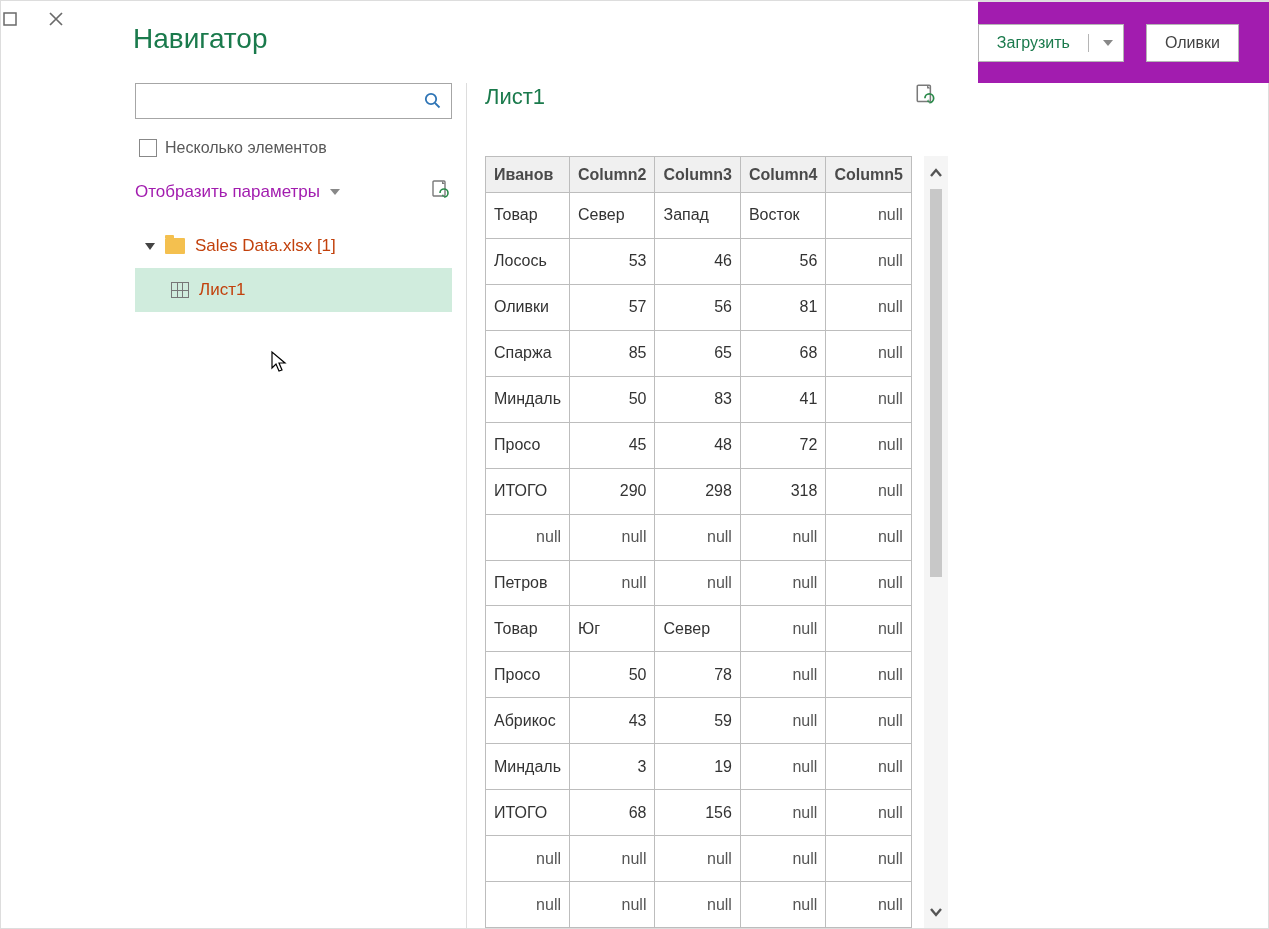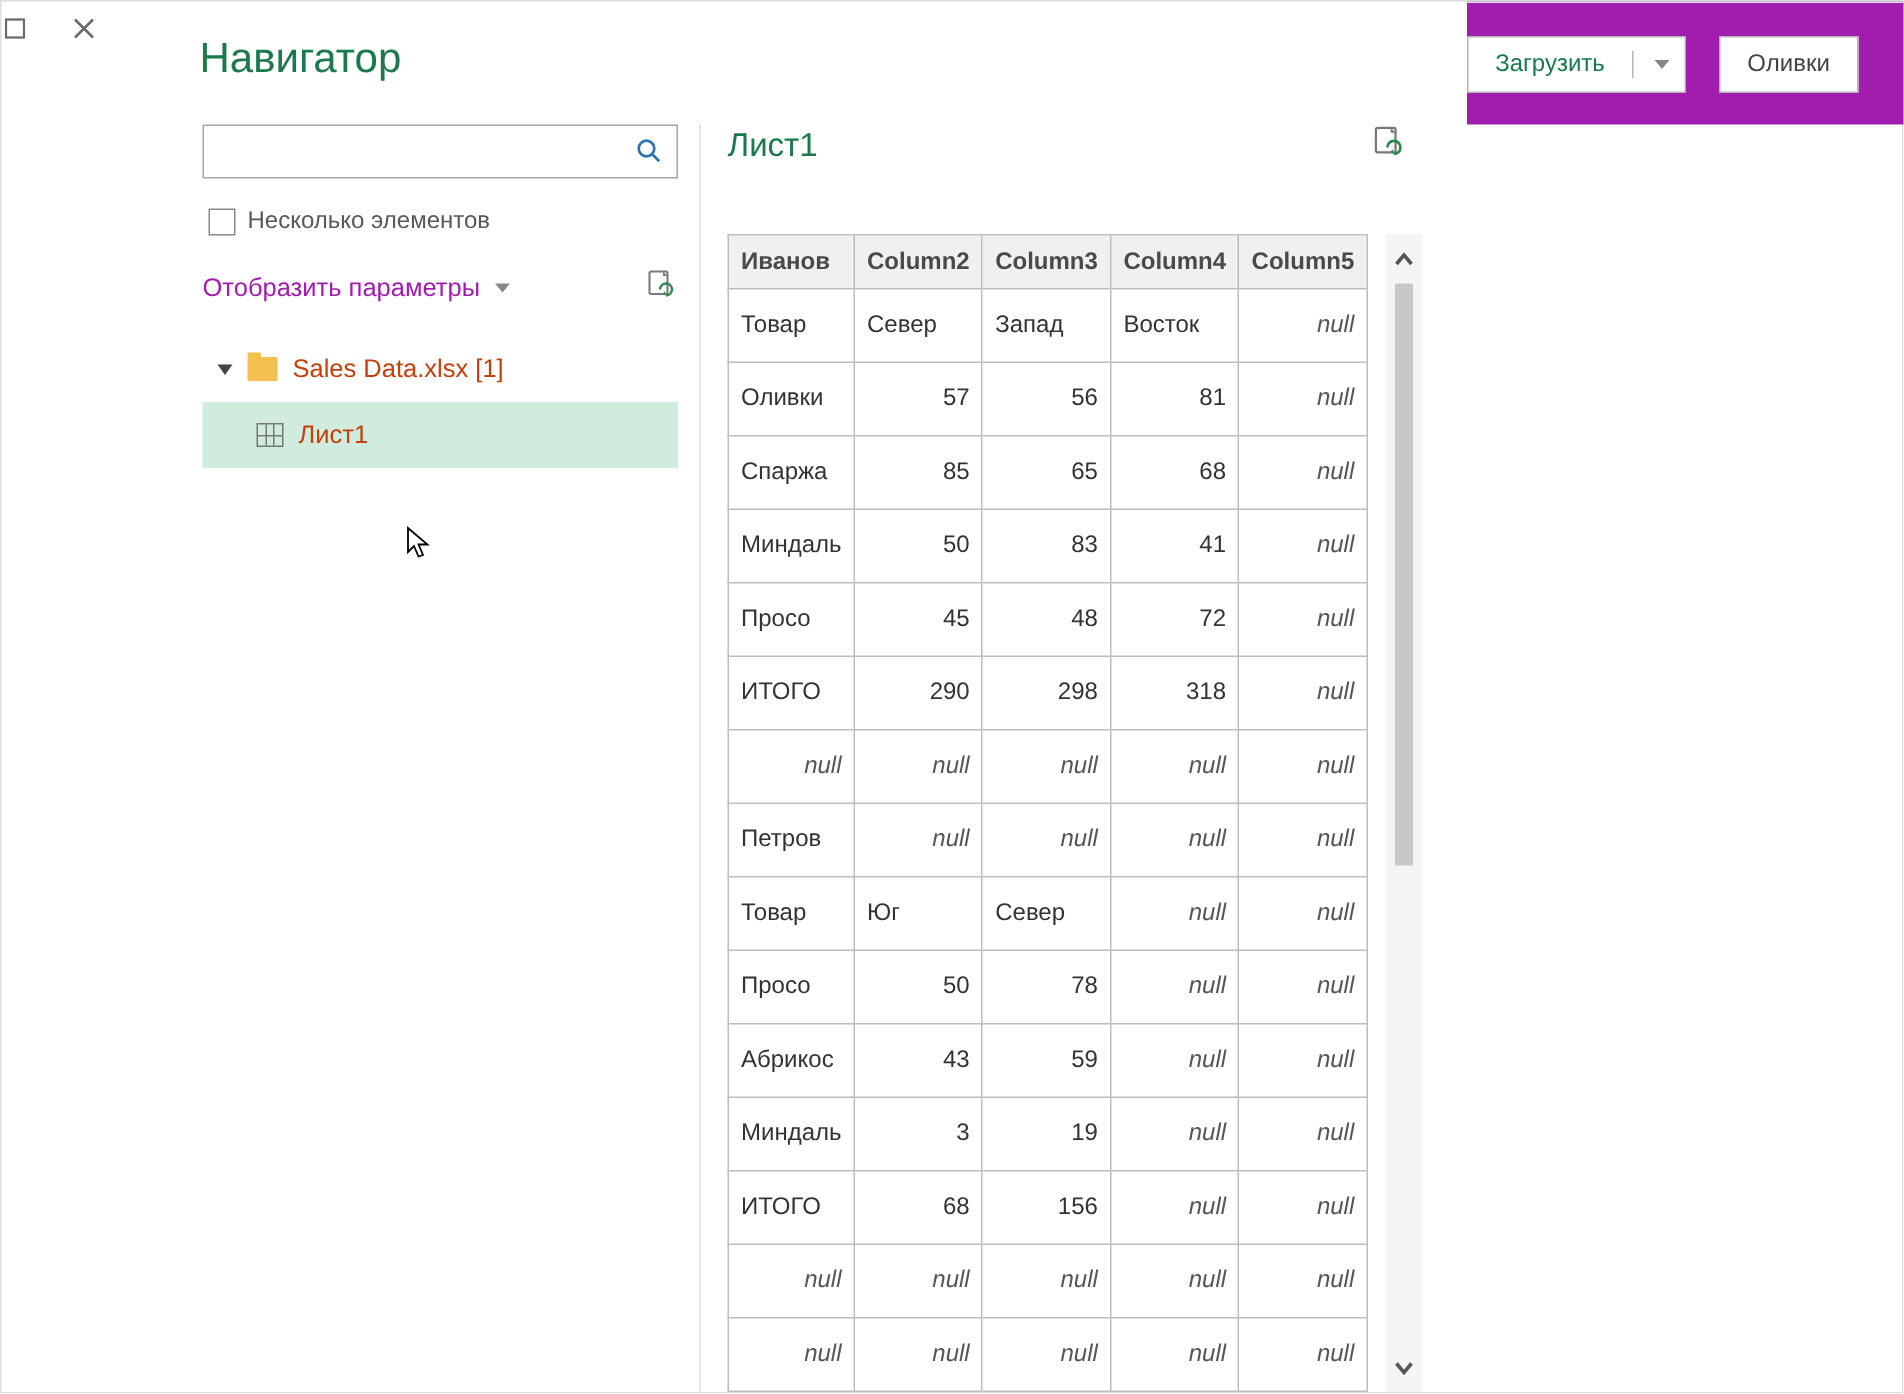--- a/index.html
+++ b/index.html
@@ -184,21 +184,21 @@
     text-overflow: ellipsis;
   }
   .data-table th {
     background: #f0f0f0;
     text-align: left;
     font-weight: 600;
     color: #4a4a4a;
   }
   .data-table td { color: #333; }
   .data-table td.num { text-align: right; }
-  .data-table td.null { text-align: right; font-style: italic; color: #555; }
+  .data-table td.null { text-align: right; color: #555; }
   .vscroll {
     width: 24px;
     background: #f5f5f5;
     display: flex;
     flex-direction: column;
     align-items: center;
     justify-content: space-between;
     padding: 6px 0;
   }
   .vscroll .arrow { color: #555; font-size: 18px; }
@@ -335,20 +335,27 @@
                   <th>Column4</th>
                   <th>Column5</th>
                 </tr>
               </thead>
             <tbody id="tbody">
                 <tr>
                   <td>Товар</td>
                   <td>Север</td>
                   <td>Запад</td>
                   <td>Восток</td>
+                  <td class="null">null</td>
+                </tr>
+                <tr>
+                  <td>Лосось</td>
+                  <td class="num">53</td>
+                  <td class="num">46</td>
+                  <td class="num">56</td>
                   <td class="null">null</td>
                 </tr>
                 <tr>
                   <td>Оливки</td>
                   <td class="num">57</td>
                   <td class="num">56</td>
                   <td class="num">81</td>
                   <td class="null">null</td>
                 </tr>
                 <tr>

